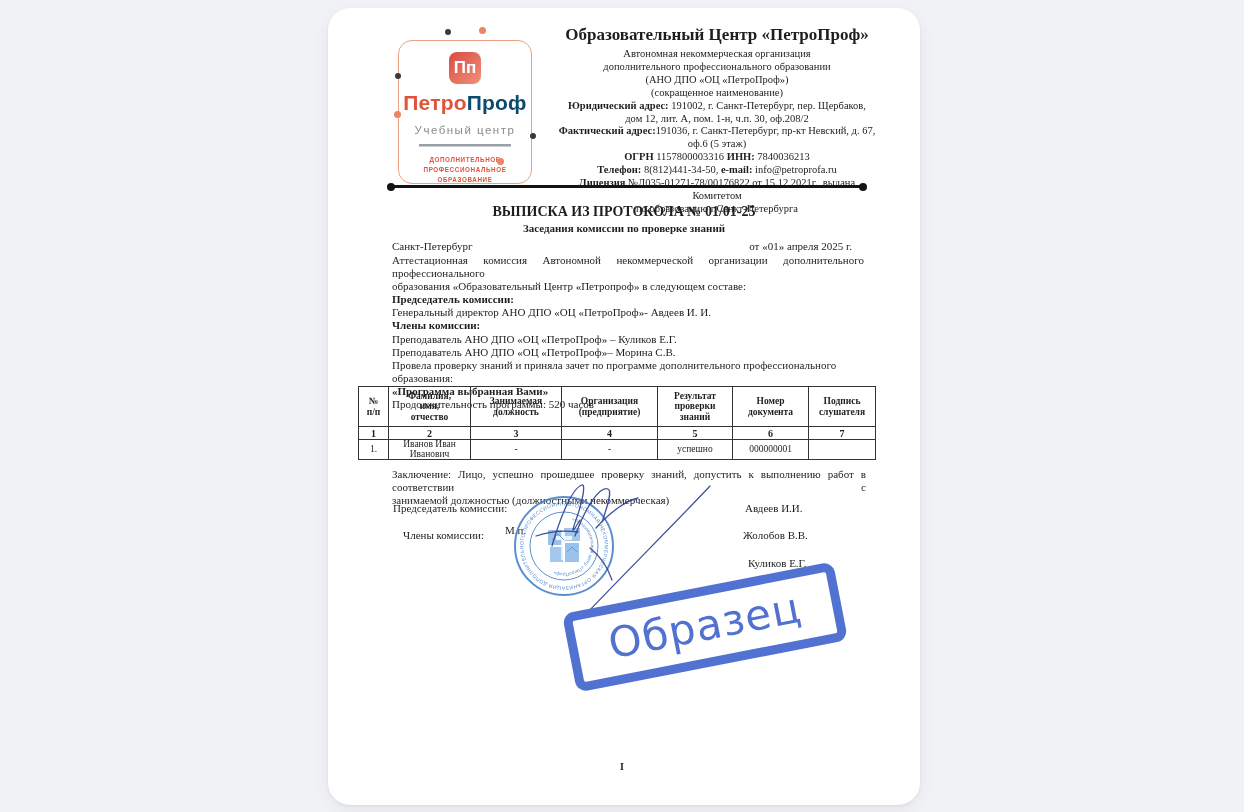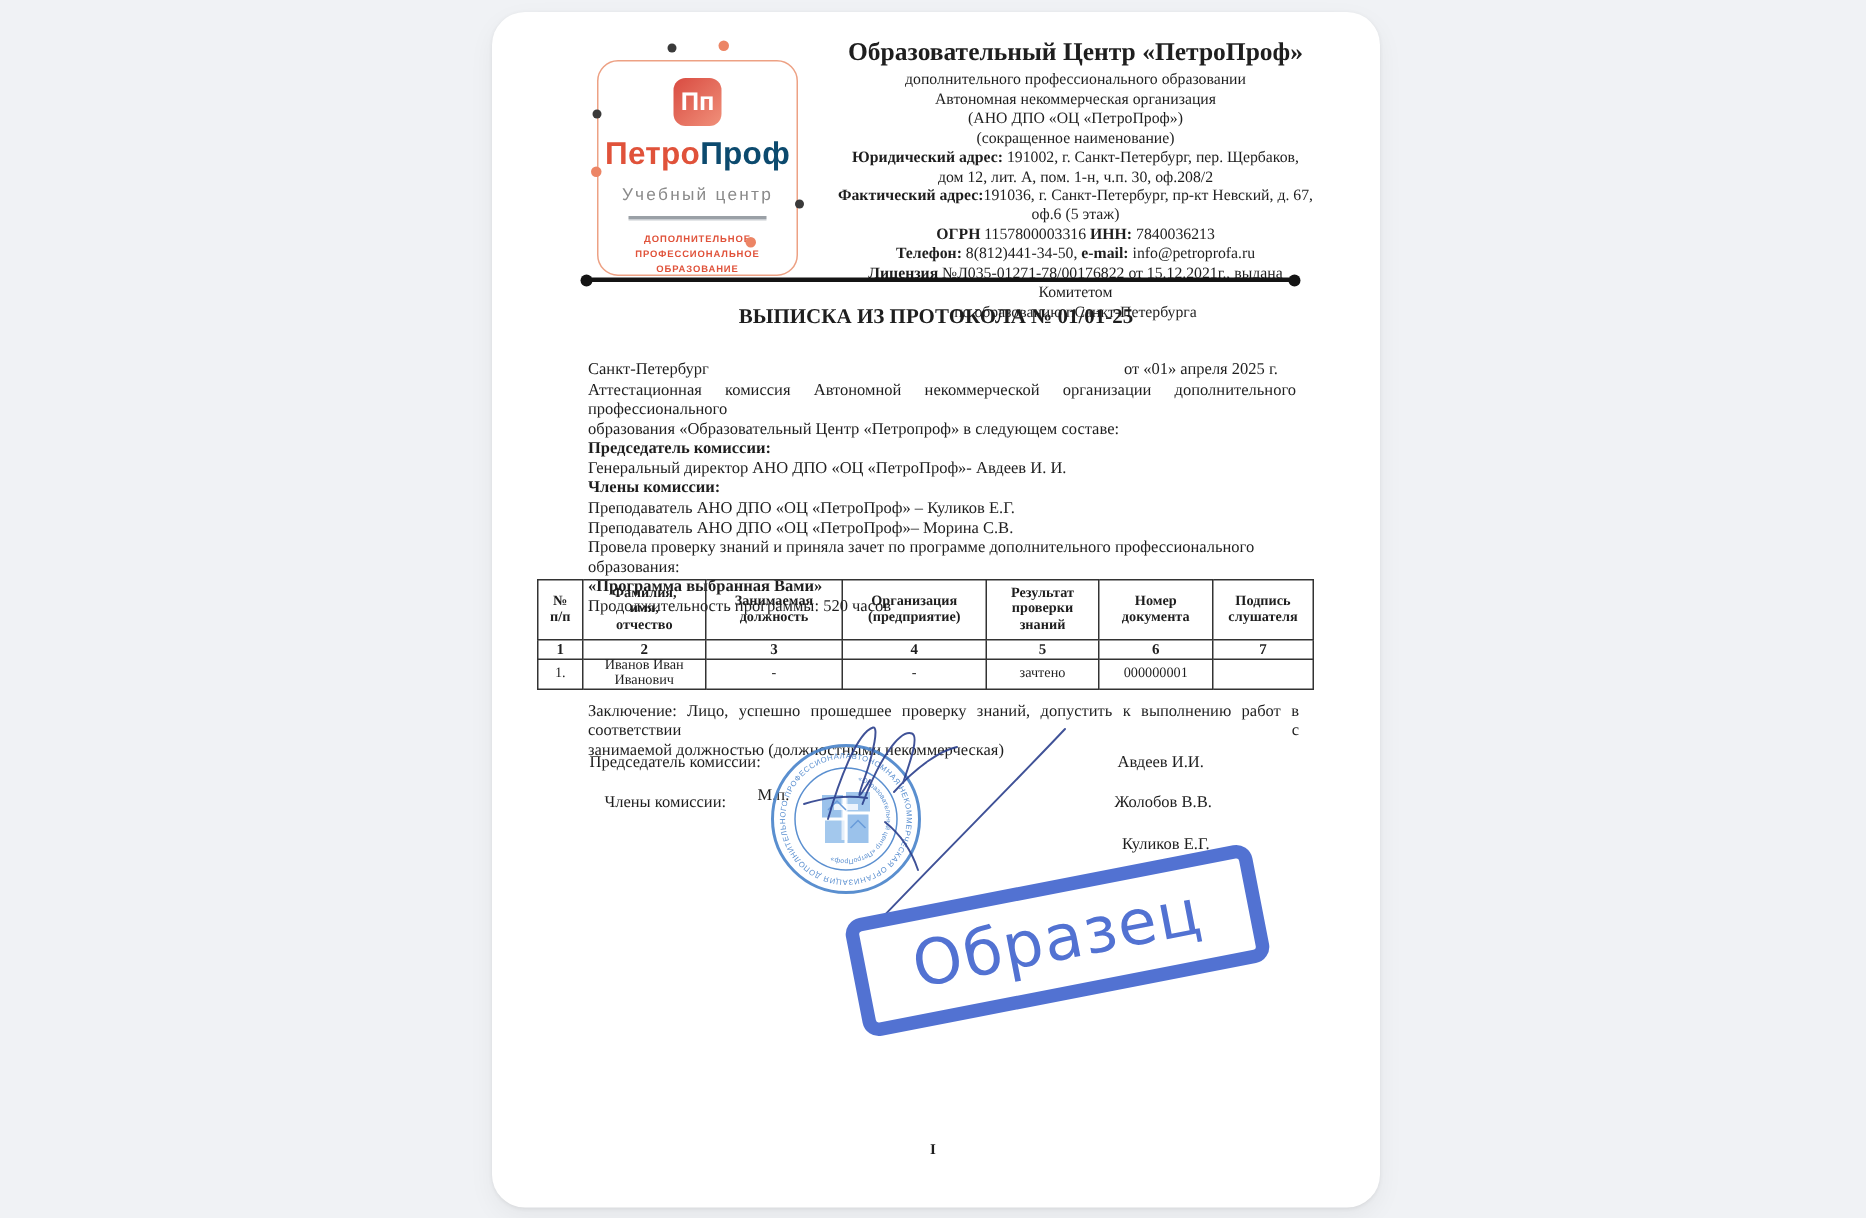--- a/index.html
+++ b/index.html
@@ -101,40 +101,41 @@
 
   <span class="dot k" style="left:117px;top:21px;"></span>
   <span class="dot o" style="left:151px;top:19px;"></span>
   <span class="dot k" style="left:67px;top:65px;"></span>
   <span class="dot o" style="left:66px;top:103px;"></span>
   <span class="dot k" style="left:202px;top:125px;"></span>
   <span class="dot o" style="left:169px;top:150px;"></span>
 
   <div class="org">
     <div class="org-title">Образовательный Центр «ПетроПроф»</div>
+    <div class="org-line"><span>Автономная некоммерческая организация</span></div>
     <div class="org-line"><span>дополнительного профессионального образовании</span></div>
-    <div class="org-line"><span>Автономная некоммерческая организация</span></div>
     <div class="org-line"><span>(АНО ДПО «ОЦ «ПетроПроф»)</span></div>
     <div class="org-line"><span>(сокращенное наименование)</span></div>
     <div class="org-line"><span class="b">Юридический адрес:</span><span> 191002, г. Санкт-Петербург, пер. Щербаков,</span></div>
     <div class="org-line"><span>дом 12, лит. А, пом. 1-н, ч.п. 30, оф.208/2</span></div>
     <div class="org-line"><span class="b">Фактический адрес:</span><span>191036, г. Санкт-Петербург, пр-кт Невский, д. 67,</span></div>
     <div class="org-line"><span>оф.6 (5 этаж)</span></div>
     <div class="org-line"><span class="b">ОГРН</span><span> 1157800003316 </span><span class="b">ИНН:</span><span> 7840036213</span></div>
     <div class="org-line"><span class="b">Телефон:</span><span> 8(812)441-34-50, </span><span class="b">e-mail:</span><span> info@petroprofa.ru</span></div>
     <div class="org-line"><span class="b">Лицензия</span><span> №Л035-01271-78/00176822 от 15.12.2021г., выдана Комитетом</span></div>
     <div class="org-line"><span>по образованию г.Санкт-Петербурга</span></div>
   </div>
 
   <div class="divider">
     <span class="end l"></span>
     <span class="end r"></span>
   </div>
 
   <div class="doc-title">ВЫПИСКА ИЗ ПРОТОКОЛА № 01/01-25</div>
+  <div class="doc-subtitle">Заседания комиссии по проверке знаний</div>
 
   <div class="cityrow">
     <span>Санкт-Петербург</span>
     <span>от «01» апреля 2025 г.</span>
   </div>
 
   <div class="bodytext">
     <div class="jline">Аттестационная комиссия Автономной некоммерческой организации дополнительного профессионального</div>
     <div>образования «Образовательный Центр «Петропроф» в следующем составе:</div>
     <div class="b">Председатель комиссии:</div>
@@ -183,21 +184,21 @@
       <td>4</td>
       <td>5</td>
       <td>6</td>
       <td>7</td>
     </tr>
     <tr class="d">
       <td>1.</td>
       <td>Иванов Иван Иванович</td>
       <td>-</td>
       <td>-</td>
-      <td>зачтено</td>
+      <td>успешно</td>
       <td>000000001</td>
       <td></td>
     </tr>
   </tbody>
     </table>
 
   <div class="conclusion">
     <div class="jline">Заключение: Лицо, успешно прошедшее проверку знаний, допустить к выполнению работ в соответствии с</div>
     <div>занимаемой должностью (должностными некоммерческая)</div>
   </div>

